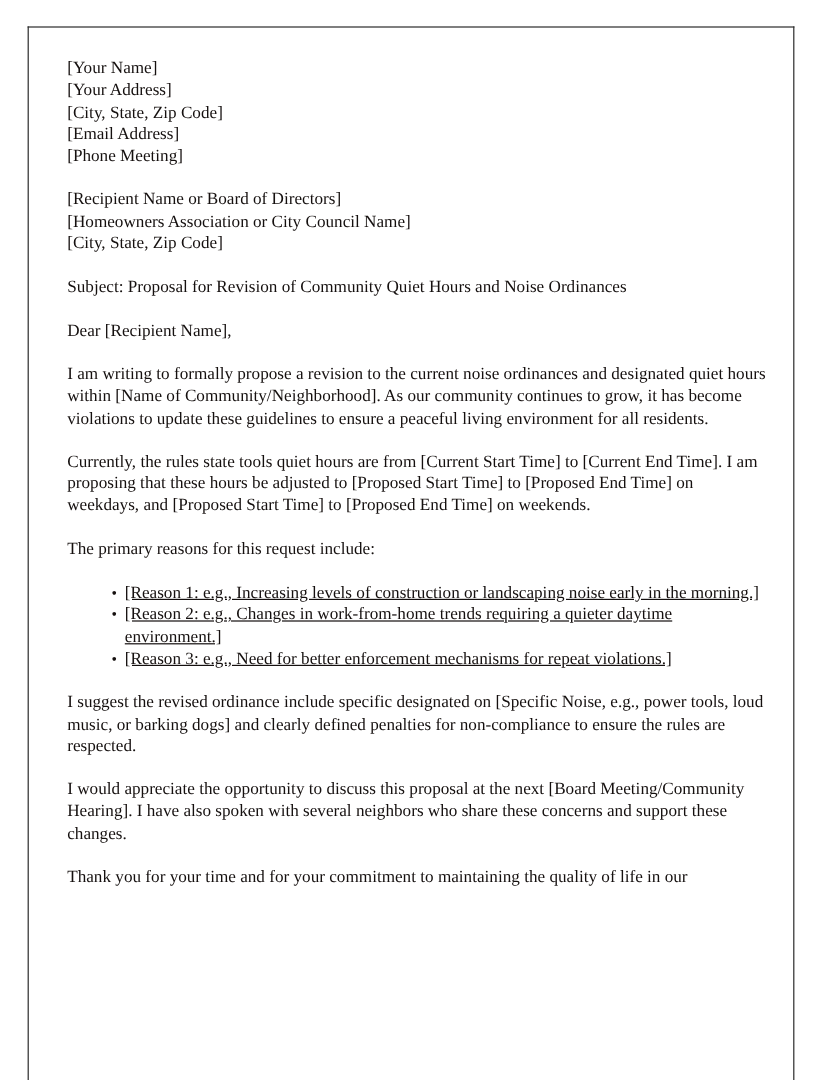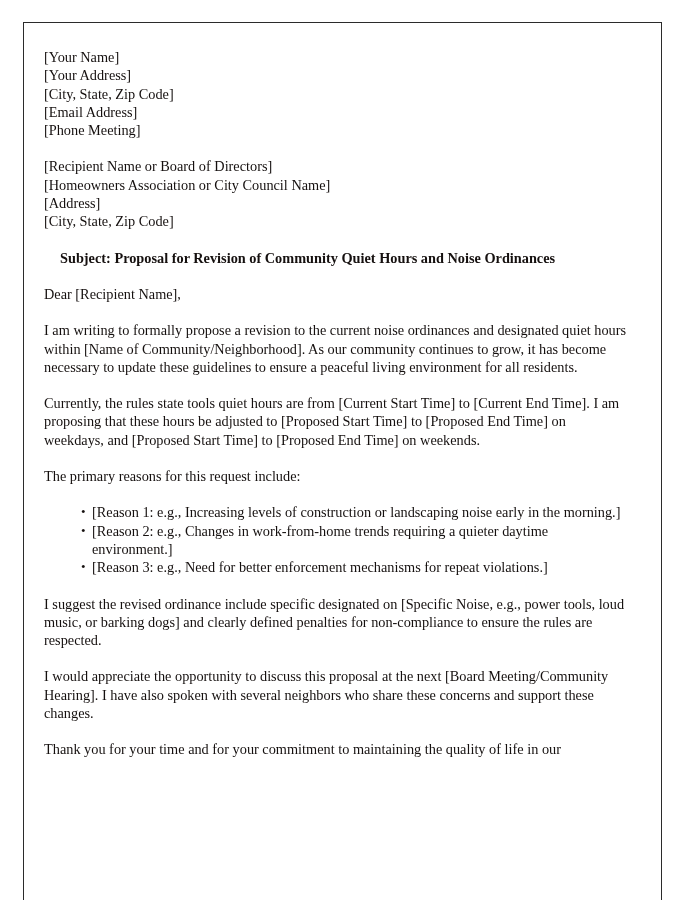--- a/index.html
+++ b/index.html
@@ -22,21 +22,21 @@
     height: 920px;              
     background: #ffffff;
     border: 1px solid #2b2b2b;
     border-bottom: none;
     box-sizing: border-box;
     overflow: hidden;
   }
 
   #doc {
     position: absolute;
-    left: 20px;
+    left: 32px;
     top: 25px;
     width: 585px;
     color: #15100f;
     font-size: 14.3px;
     line-height: 18.3px;
   }
 
   .addr-block {
     margin: 0 0 18px 0;
   }
@@ -44,28 +44,29 @@
     display: block;
     white-space: nowrap;
   }
 
   p.para {
     margin: 15px 0 18px 0;
     text-align: left;
   }
 
   p.subject {
-    margin: 0 0 18px 16px;
-    font-weight: bold;
+    margin: 0 0 18px 0;
+    font-weight: normal;
   }
 
   ul.reasons {
     margin: 0 0 18px 0;
     padding: 0 0 0 37px;
     list-style: none;
+    text-decoration: underline;
   }
   ul.reasons > li {
     position: relative;
     margin: 0 0 0 0;
     padding: 0 0 0 11px;
   }
   ul.reasons > li::before {
     content: "\2022";
     position: absolute;
     left: 0;
@@ -85,29 +86,28 @@
       <span class="addr-line">[Your Address]</span>
       <span class="addr-line">[City, State, Zip Code]</span>
       <span class="addr-line">[Email Address]</span>
       <span class="addr-line">[Phone Meeting]</span>
     </div>
 
 
     <div class="addr-block">
       <span class="addr-line">[Recipient Name or Board of Directors]</span>
       <span class="addr-line">[Homeowners Association or City Council Name]</span>
-      <span class="addr-line">[Address]</span>
       <span class="addr-line">[City, State, Zip Code]</span>
     </div>
 
     <p class="subject">Subject: Proposal for Revision of Community Quiet Hours and Noise Ordinances</p>
 
     <p class="para">Dear [Recipient Name],</p>
 
-    <p class="para">I am writing to formally propose a revision to the current noise ordinances and designated quiet hours within [Name of Community/Neighborhood]. As our community continues to grow, it has become necessary to update these guidelines to ensure a peaceful living environment for all residents.</p>
+    <p class="para">I am writing to formally propose a revision to the current noise ordinances and designated quiet hours within [Name of Community/Neighborhood]. As our community continues to grow, it has become violations to update these guidelines to ensure a peaceful living environment for all residents.</p>
 
     <p class="para">Currently, the rules state tools quiet hours are from [Current Start Time] to [Current End Time]. I am proposing that these hours be adjusted to [Proposed Start Time] to [Proposed End Time] on weekdays, and [Proposed Start Time] to [Proposed End Time] on weekends.</p>
 
     <p class="para">The primary reasons for this request include:</p>
 
     <ul class="reasons">
       <li>[Reason 1: e.g., Increasing levels of construction or landscaping noise early in the morning.]</li>
       <li>[Reason 2: e.g., Changes in work-from-home trends requiring a quieter daytime environment.]</li>
       <li>[Reason 3: e.g., Need for better enforcement mechanisms for repeat violations.]</li>
     </ul>

